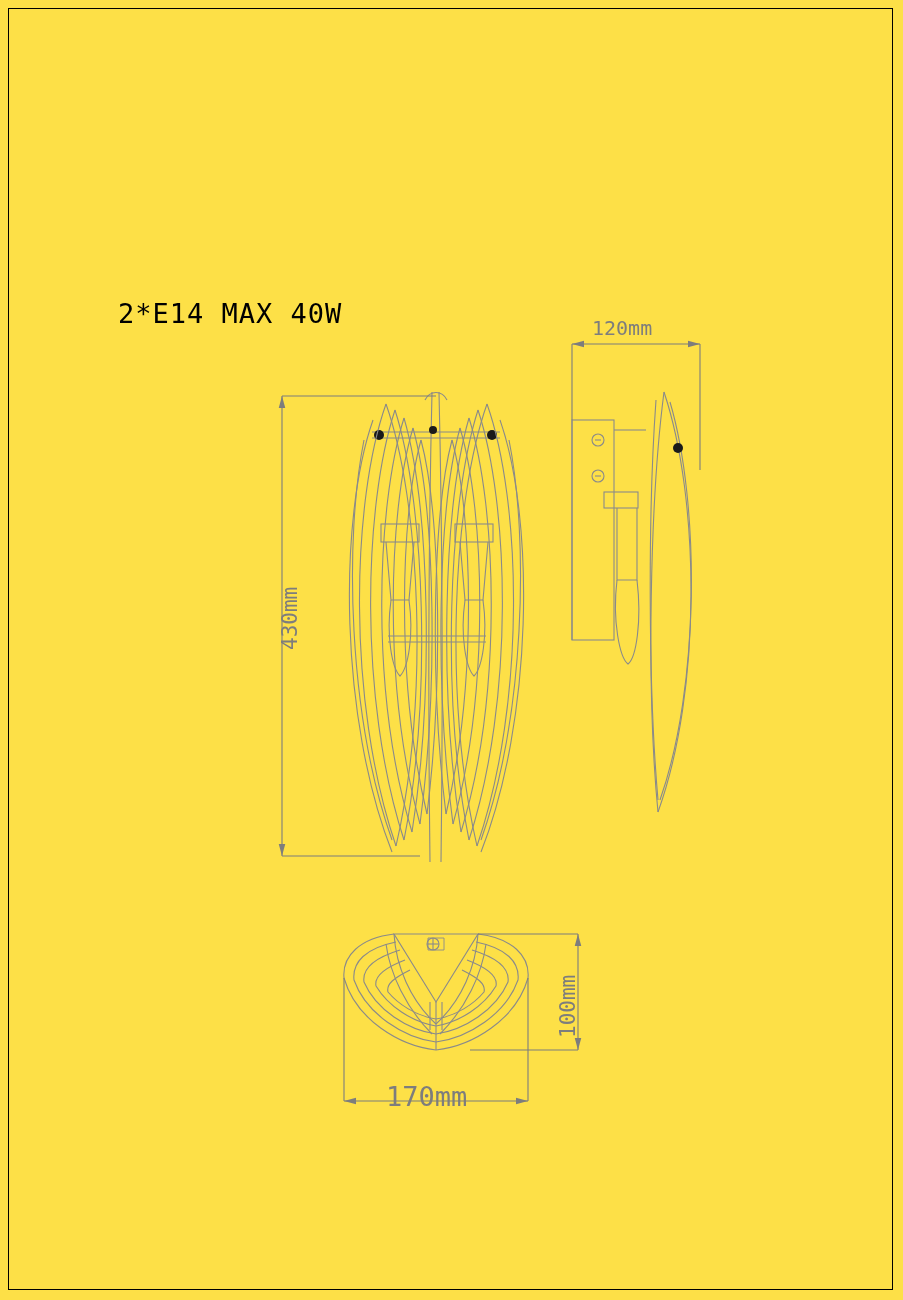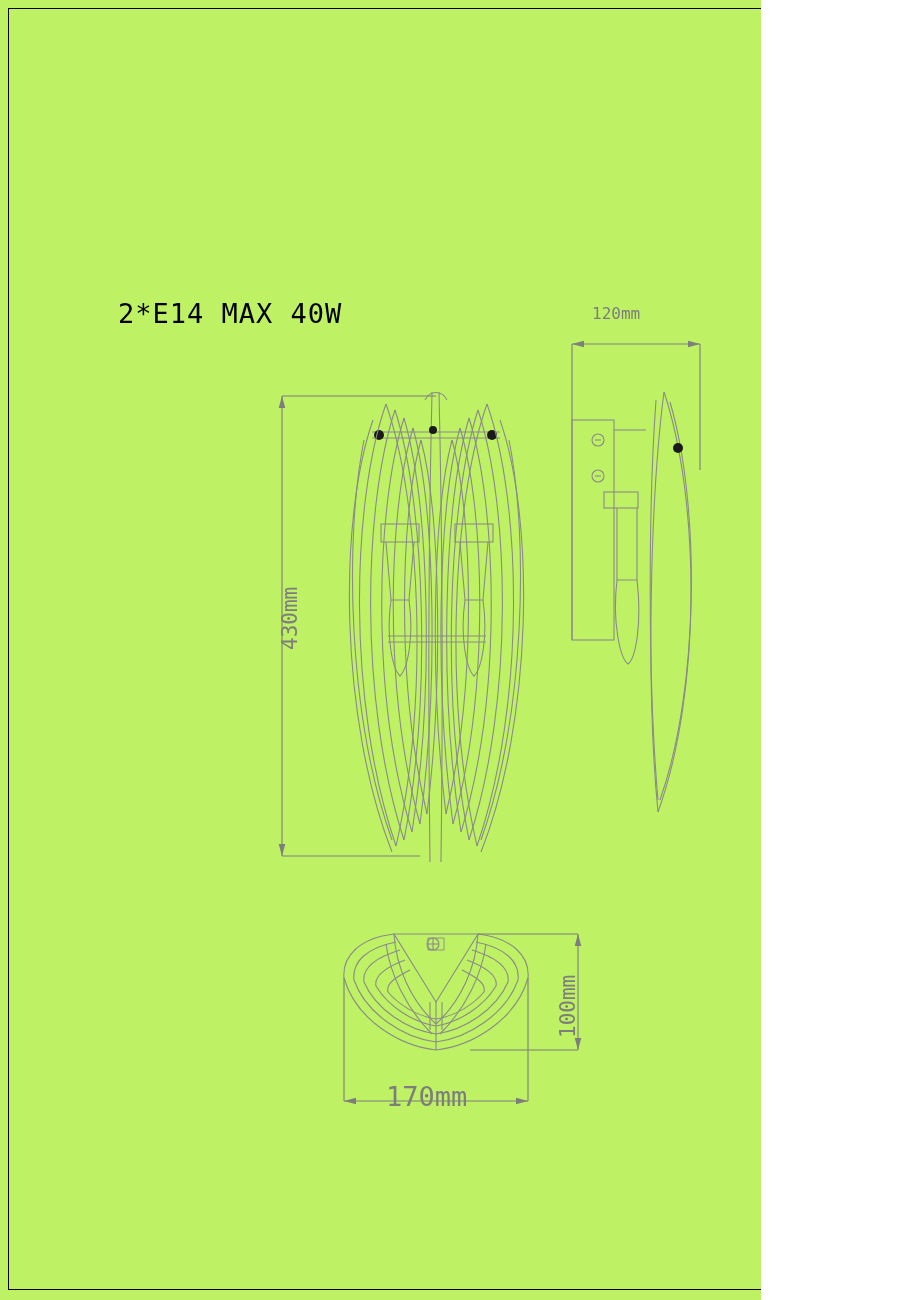--- a/index.html
+++ b/index.html
@@ -5,23 +5,23 @@
   html, body {
     margin: 0;
     padding: 0;
     background: #ffffff;
   }
   body {
     font-family: "DejaVu Sans Mono", monospace;
   }
   #sheet {
     position: relative;
-    width: 761px;
+    width: 903px;
     height: 1300px;
-    background: #bef264;
+    background: #fde047;
     overflow: hidden;
   }
   #border {
     position: absolute;
     left: 8px;
     top: 8px;
     width: 885px;
     height: 1282px;
     border: 1.6px solid #000000;
     box-sizing: border-box;
@@ -58,22 +58,22 @@
     writing-mode: horizontal-tb;
   }
   #dim-height-label {
     left: 278px;
     top: 650px;
     transform: rotate(-90deg);
     transform-origin: left top;
   }
   #dim-depth-label {
     left: 592px;
-    top: 304px;
-    font-size: 16px;
+    top: 316px;
+    font-size: 20px;
   }
   #dim-width-label {
     left: 386px;
     top: 1081px;
     font-size: 27px;
   }
   #dim-proj-label {
     left: 556px;
     top: 1038px;
     font-size: 21px;

